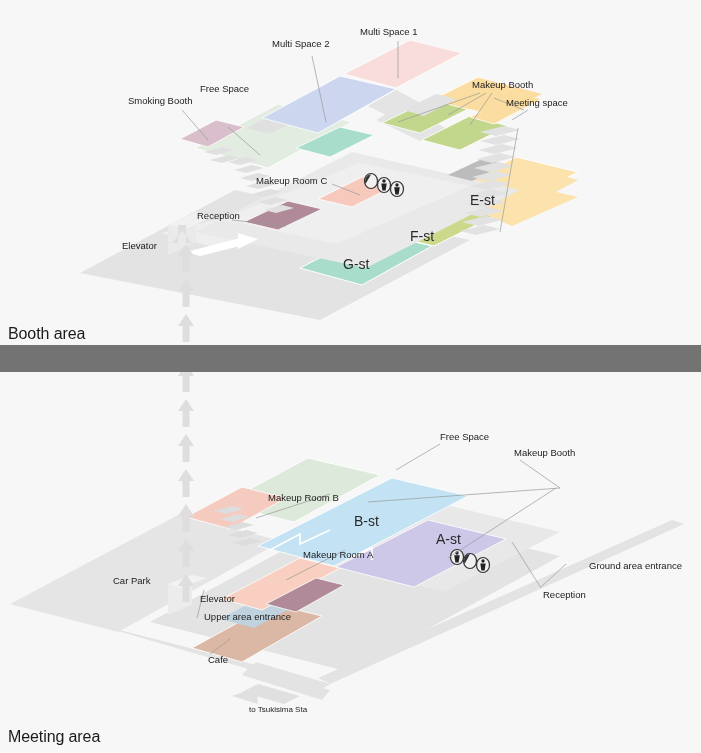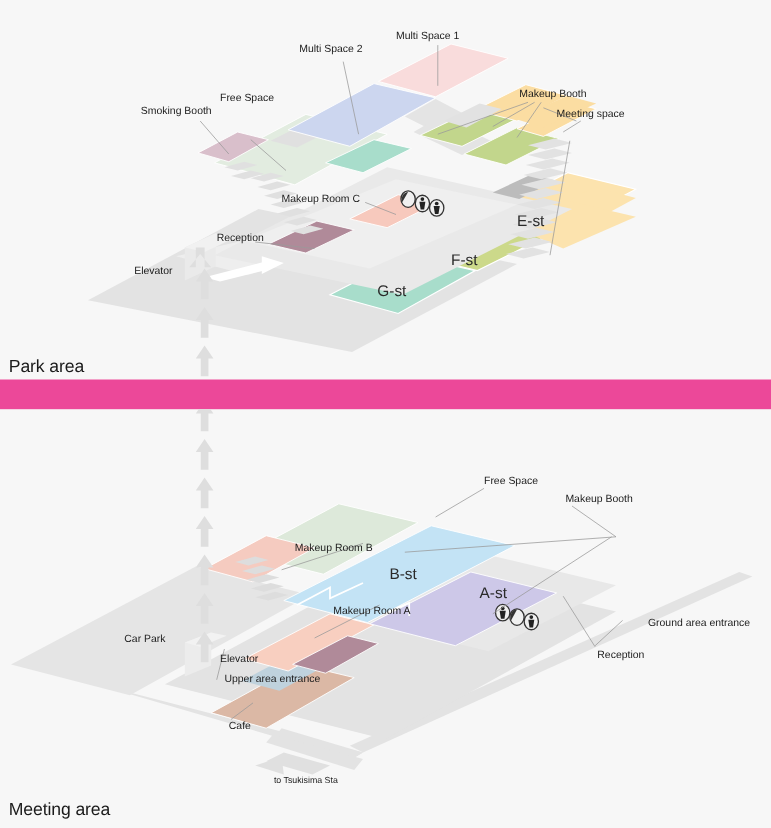--- a/index.html
+++ b/index.html
@@ -6,21 +6,21 @@
     margin: 0;
     padding: 0;
     background: #ffffff;
     font-family: "Liberation Sans", sans-serif;
   }
   #map-root {
     position: relative;
     width: 701px;
     height: 753px;
     overflow: hidden;
-    background: #ec4899;
+    background: #737373;
   }
   .panel {
     position: absolute;
     left: 0;
     width: 701px;
     background: #f7f7f7;
   }
   #upper-panel { top: 0; height: 345px; }
   #ground-panel { top: 372px; height: 381px; }
   .panel-svg {
@@ -216,21 +216,21 @@
 
       <text class="lbl" x="122" y="249">Elevator</text>
 
       <text class="lbl-room" x="343" y="269">G-st</text>
       <text class="lbl-room" x="410" y="241">F-st</text>
       <text class="lbl-room" x="470" y="205">E-st</text>
     </svg>
 
   </div>
 
-  <div class="area-title" id="upper-title">Park area</div>
+  <div class="area-title" id="upper-title">Booth area</div>
 
   <div class="panel" id="ground-panel">
     <svg class="panel-svg" viewBox="0 0 701 381" xmlns="http://www.w3.org/2000/svg">
 
       <g fill="#e3e3e3">
         <polygon points="22,231 186,143 198,147 34,236"></polygon>
         <polygon points="22,231 34,236 330,312 320,318"></polygon>
         <polygon points="318,306 672,148 684,152 330,312"></polygon>
         <polygon points="256,290 330,312 320,318 250,297"></polygon>
         <polygon points="248,296 330,318 322,328 242,303"></polygon>

